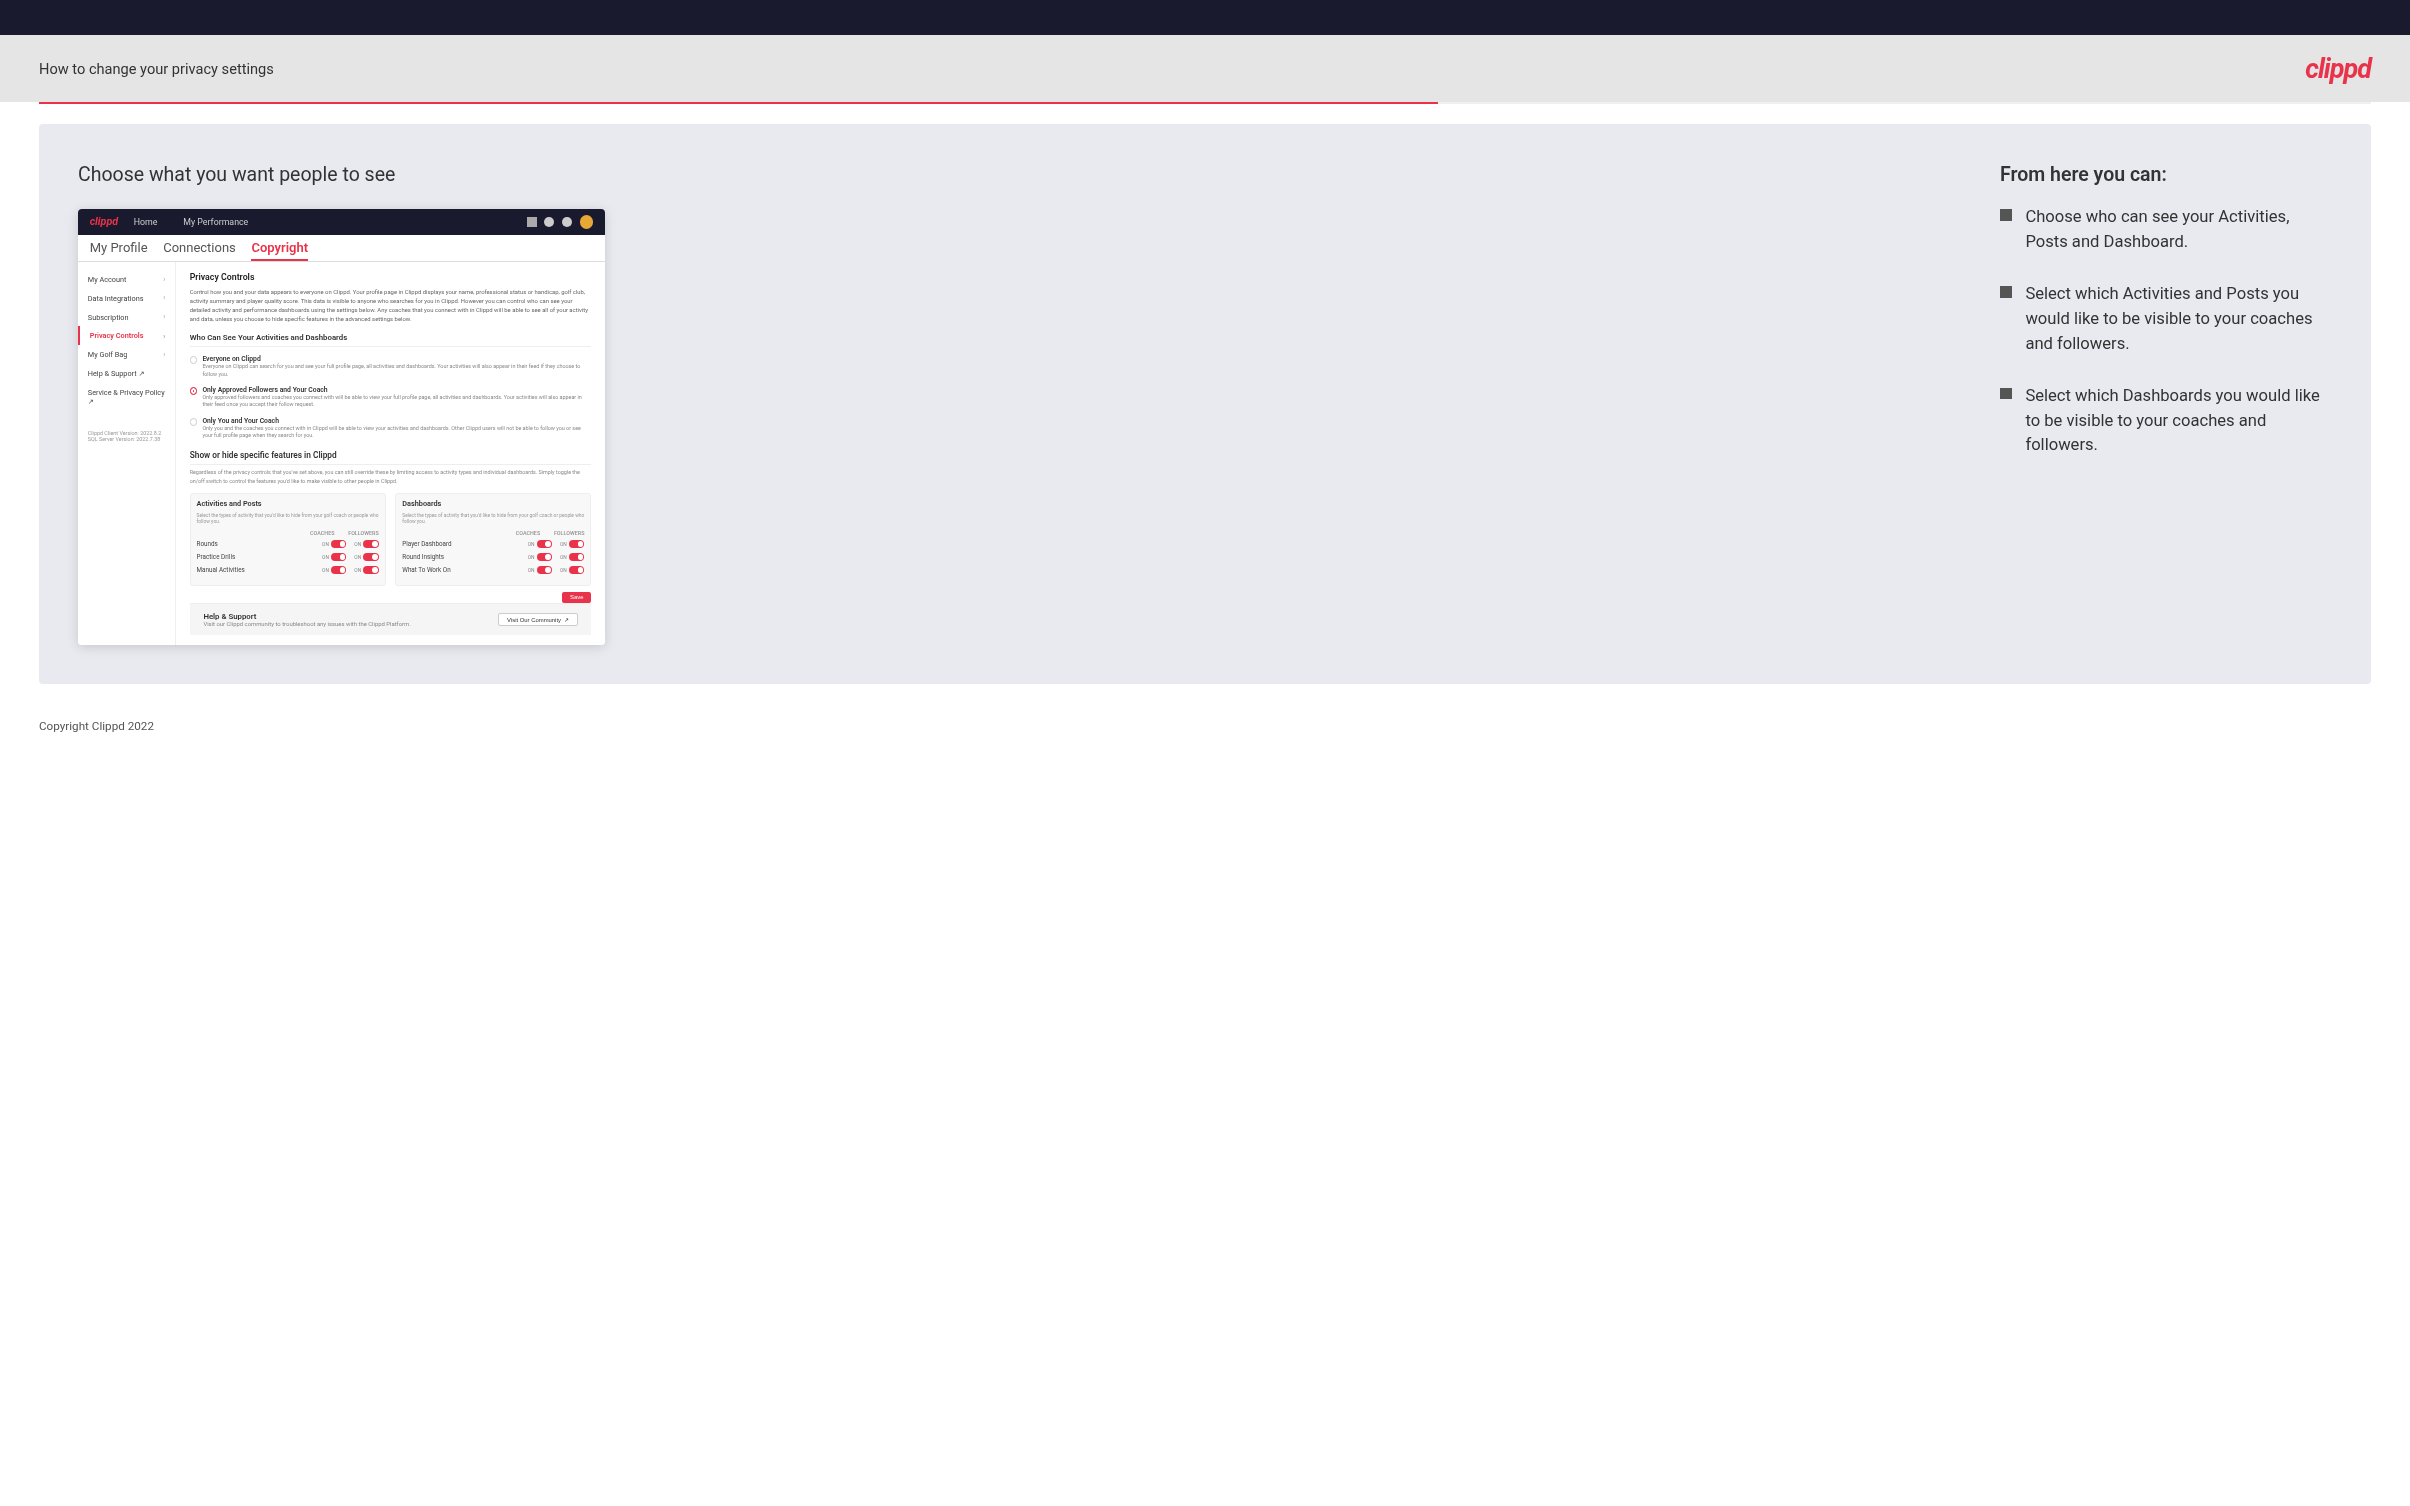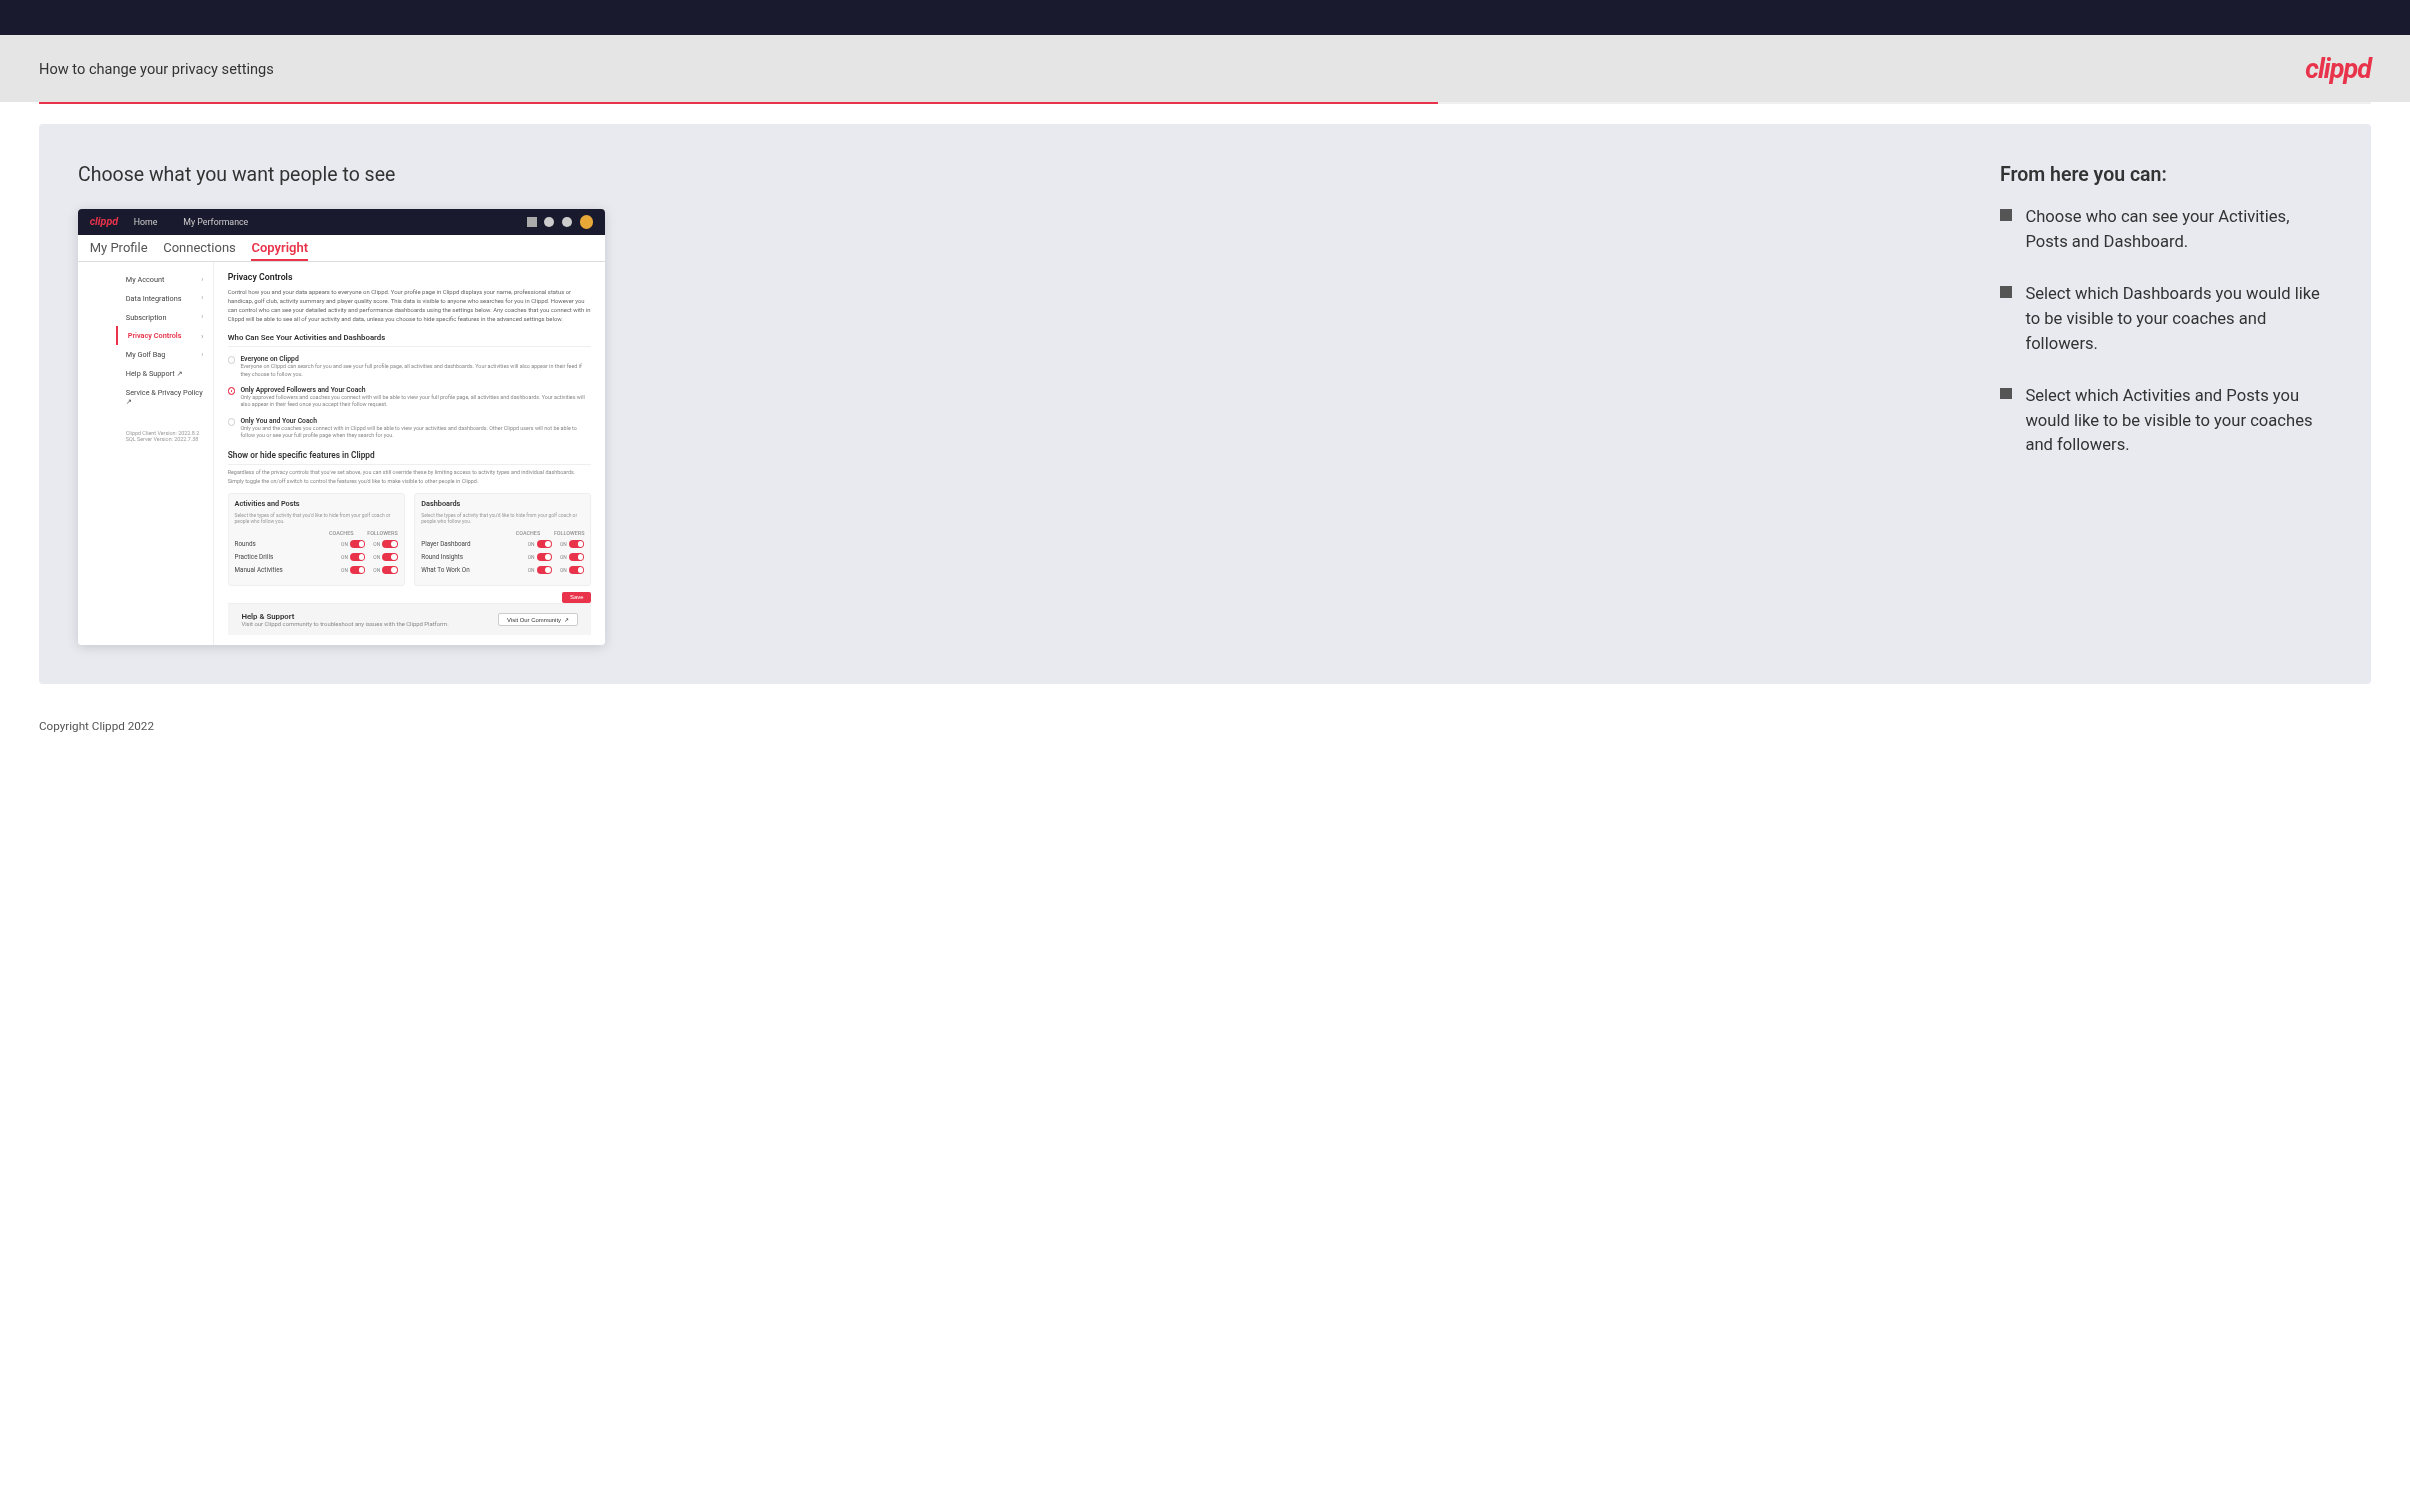--- a/index.html
+++ b/index.html
@@ -140,21 +140,20 @@
     .mockup-tab.active {
       color: #e8334a;
       border-bottom: 2px solid #e8334a;
       font-weight: 600;
     }
 
     
     .mockup-body {
       display: flex;
       background: #fff;
-      padding-left: 38px;
     }
 
     
     .mockup-sidebar {
       width: 98px;
       border-right: 1px solid #eee;
       padding: 7.8px 0;
     }
     .mockup-sidebar-item {
       display: flex;
@@ -657,25 +656,25 @@
 
   <div class="right-col">
     <div class="from-here-title">From here you can:</div>
     <ul class="bullet-list">
       <li class="bullet-item">
         <div class="bullet-square"></div>
         <span class="bullet-text">Choose who can see your Activities, Posts and Dashboard.</span>
       </li>
       <li class="bullet-item">
         <div class="bullet-square"></div>
-        <span class="bullet-text">Select which Dashboards you would like to be visible to your coaches and followers.</span>
+        <span class="bullet-text">Select which Activities and Posts you would like to be visible to your coaches and followers.</span>
       </li>
       <li class="bullet-item">
         <div class="bullet-square"></div>
-        <span class="bullet-text">Select which Activities and Posts you would like to be visible to your coaches and followers.</span>
+        <span class="bullet-text">Select which Dashboards you would like to be visible to your coaches and followers.</span>
       </li>
     </ul>
   </div>
 
 </div>
 
 <div class="footer">
   <span>Copyright Clippd 2022</span>
 </div>
 

